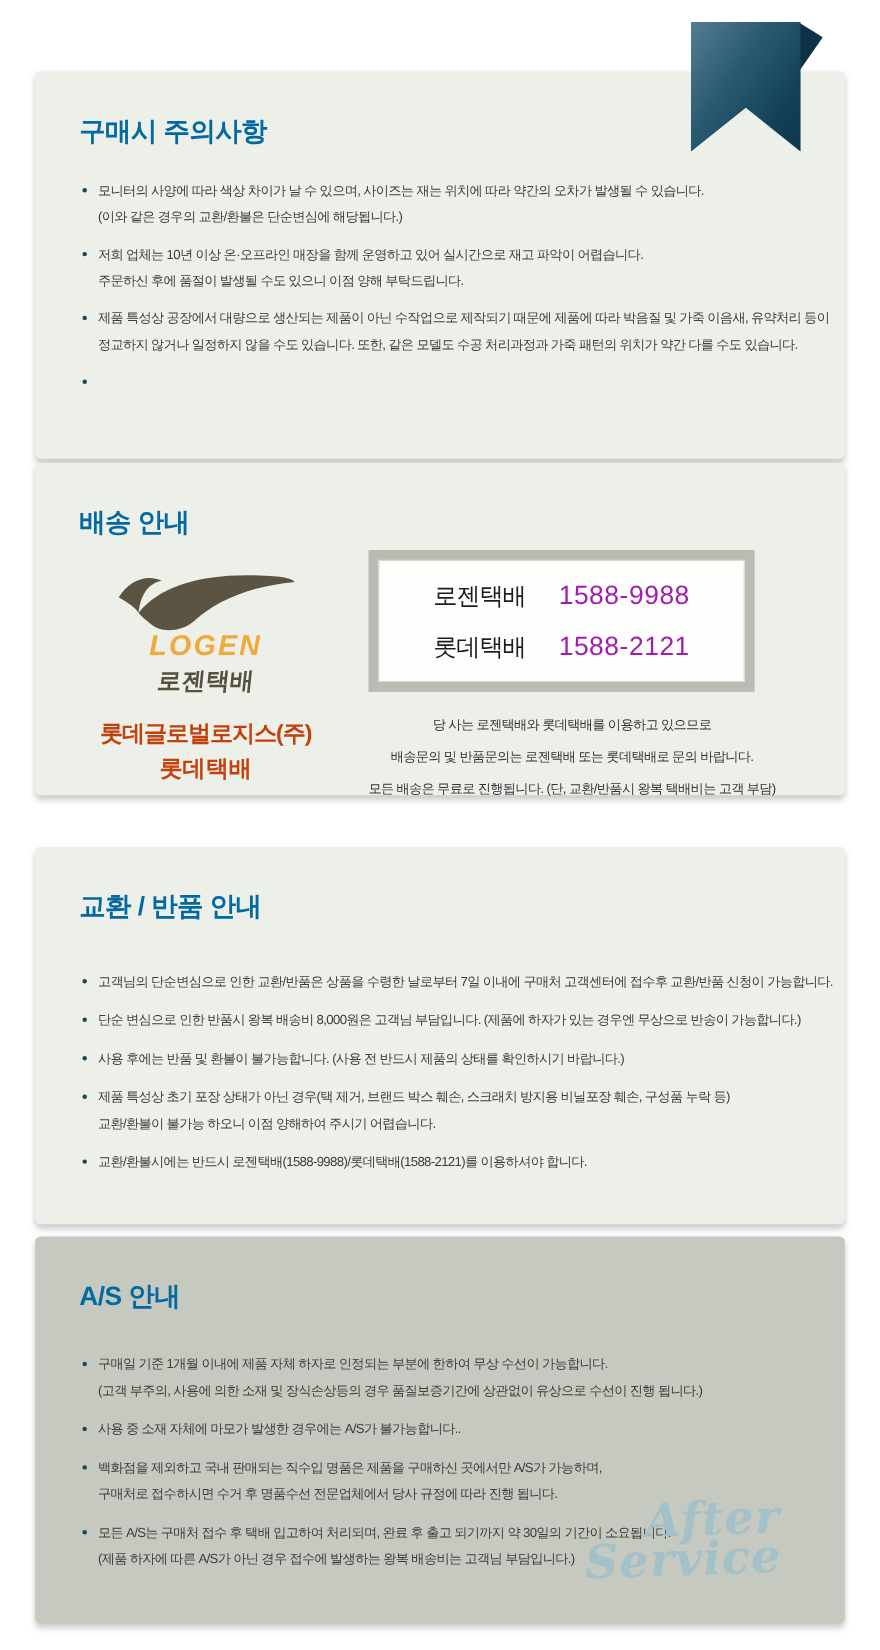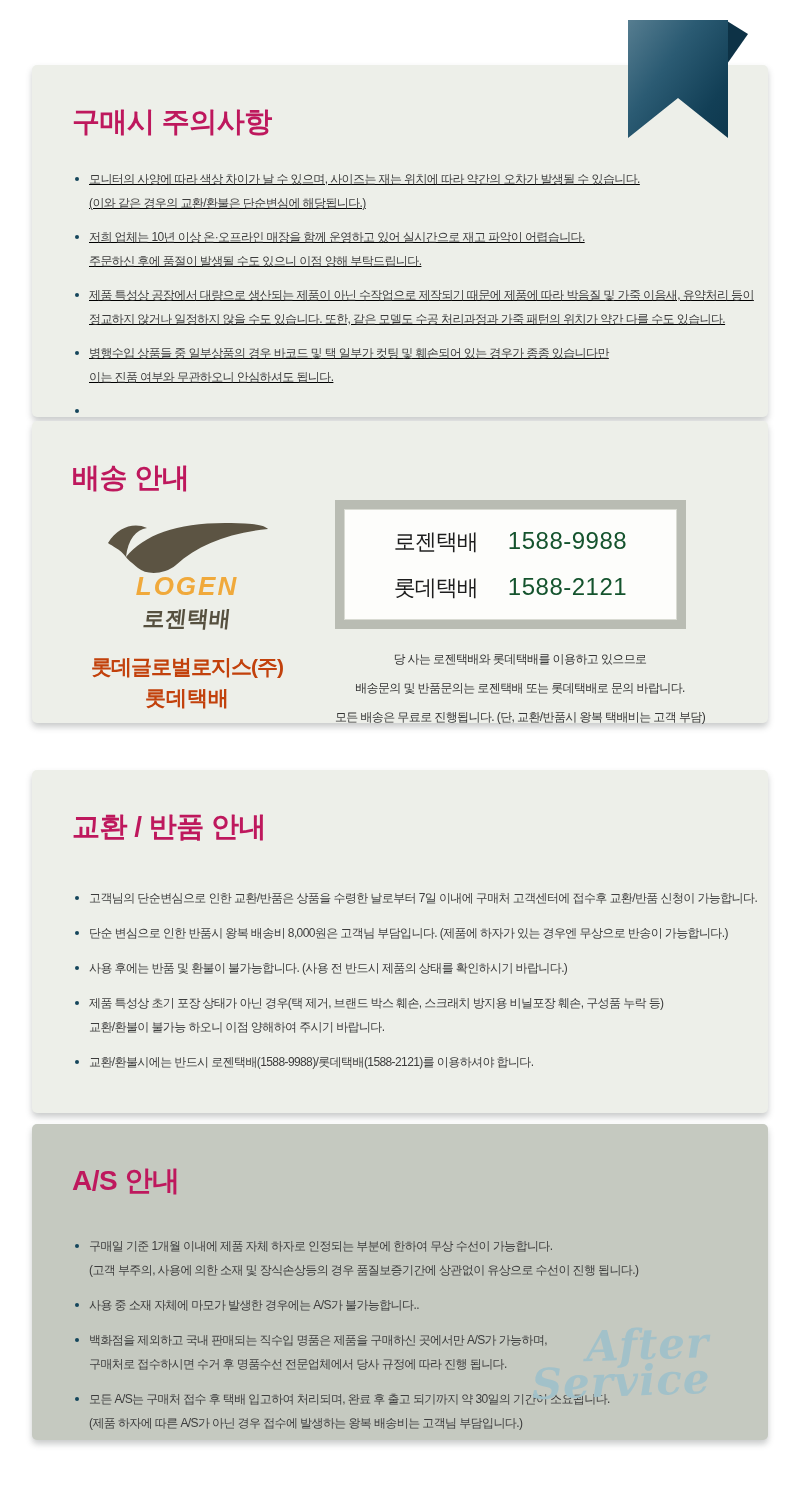--- a/index.html
+++ b/index.html
@@ -8,34 +8,34 @@
   .page { position:relative; width:800px; height:1500px; background:#ffffff; overflow:hidden; }
 
   .card {
     position:absolute; left:32px; width:736px;
     background:#edefe9; border-radius:5px;
     box-shadow:0 4px 6px rgba(60,70,70,0.28);
   }
   .card-1 { top:65px;  height:352px; }
   .card-2 { top:421px; height:302px; }
   .card-3 { top:770px; height:343px; }
-  .card-4 { top:1124px; height:316px; background:#c5c9c0; }
+  .card-4 { top:1124px; height:352px; background:#c5c9c0; }
 
   .section-title {
     margin:0; padding:38px 0 0 40px;
-    font-size:28px; font-weight:bold; color:#be185d; letter-spacing:-0.5px;
+    font-size:24px; font-weight:bold; color:#0369a1; letter-spacing:-0.5px;
     white-space:nowrap;
   }
   .card-3 .section-title, .card-4 .section-title { }
 
   .bullets { margin:26px 38px 0 42px; padding:0; list-style:none; }
   .card-3 .bullets { margin-top:40px; }
   .card-4 .bullets { margin-top:34px; }
   .bullet { display:flex; margin-bottom:11px; }
-  .card-1 .bullet { margin-bottom:10px;text-decoration:underline; }
+  .card-1 .bullet { margin-bottom:10px; }
   .dot {
     flex:0 0 auto; width:4px; height:4px; border-radius:50%;
     background:#15465c; margin:10px 10px 0 1px;
   }
   .bullet-text { font-size:12px; line-height:24px; color:#3c3c3c; letter-spacing:-0.6px; }
   .bullet-text span { display:block; white-space:nowrap; }
 
   
   .ribbon {
     position:absolute; left:628px; top:20px; width:100px; height:118px;
@@ -65,21 +65,21 @@
   .phone-box {
     position:absolute; left:303px; top:79px; width:351px; height:129px;
     background:#b9bcb3; padding:9px;
   }
   .phone-inner {
     width:100%; height:100%; background:#fdfdfb; border:1px solid #d9dbd3;
     display:flex; flex-direction:column; justify-content:center; gap:16px;
   }
   .phone-row { display:flex; justify-content:center; align-items:baseline; gap:30px; }
   .carrier { font-size:22px; color:#1d1d1d; letter-spacing:-1px; white-space:nowrap; }
-  .number  { font-size:24px; color:#14532d; letter-spacing:0.5px; white-space:nowrap; }
+  .number  { font-size:24px; color:#a21caf; letter-spacing:0.5px; white-space:nowrap; }
 
   .lotte-block {
     position:absolute; left:30px; top:232px; width:250px; text-align:center;
     color:#c2410c; font-weight:bold;
   }
   .lotte-line1 { font-size:21px; letter-spacing:-1px; white-space:nowrap; }
   .lotte-line2 { font-size:21px; white-space:nowrap; margin-top:3px; }
 
   .ship-notes {
     position:absolute; left:278px; top:224px; width:420px; text-align:center;
@@ -124,27 +124,20 @@
       </li>
       <li class="bullet">
         <span class="dot"></span>
         <div class="bullet-text">
           <span>제품 특성상 공장에서 대량으로 생산되는 제품이 아닌 수작업으로 제작되기 때문에 제품에 따라 박음질 및 가죽 이음새, 유약처리 등이</span>
           <span>정교하지 않거나 일정하지 않을 수도 있습니다. 또한, 같은 모델도 수공 처리과정과 가죽 패턴의 위치가 약간 다를 수도 있습니다.</span>
         </div>
       </li>
       <li class="bullet">
         <span class="dot"></span>
-        <div class="bullet-text">
-          <span>병행수입 상품들 중 일부상품의 경우 바코드 및 택 일부가 컷팅 및 훼손되어 있는 경우가 종종 있습니다만</span>
-          <span>이는 진품 여부와 무관하오니 안심하셔도 됩니다.</span>
-        </div>
-      </li>
-      <li class="bullet">
-        <span class="dot"></span>
       </li>
     </ul>
   </section>
 
   <section class="card card-2">
     <h2 class="section-title">배송 안내</h2>
 
     <div class="logen-block">
       <svg class="logen-swoosh" width="170" height="58" viewBox="0 0 170 58" aria-hidden="true">
         <path d="M6 26 C16 10 32 5 45 11 C34 13 26 22 24 40 C18 32 10 29 6 26 Z" fill="#5c5443"></path>
@@ -197,21 +190,21 @@
       <li class="bullet">
         <span class="dot"></span>
         <div class="bullet-text">
           <span>사용 후에는 반품 및 환불이 불가능합니다. (사용 전 반드시 제품의 상태를 확인하시기 바랍니다.)</span>
         </div>
       </li>
       <li class="bullet">
         <span class="dot"></span>
         <div class="bullet-text">
           <span>제품 특성상 초기 포장 상태가 아닌 경우(택 제거, 브랜드 박스 훼손, 스크래치 방지용 비닐포장 훼손, 구성품 누락 등)</span>
-          <span>교환/환불이 불가능 하오니 이점 양해하여 주시기 바랍니다.</span>
+          <span>교환/환불이 불가능 하오니 이점 양해하여 주시기 어렵습니다.</span>
         </div>
       </li>
       <li class="bullet">
         <span class="dot"></span>
         <div class="bullet-text">
           <span>교환/환불시에는 반드시 로젠택배(1588-9988)/롯데택배(1588-2121)를 이용하셔야 합니다.</span>
         </div>
       </li>
     </ul>
   </section>

